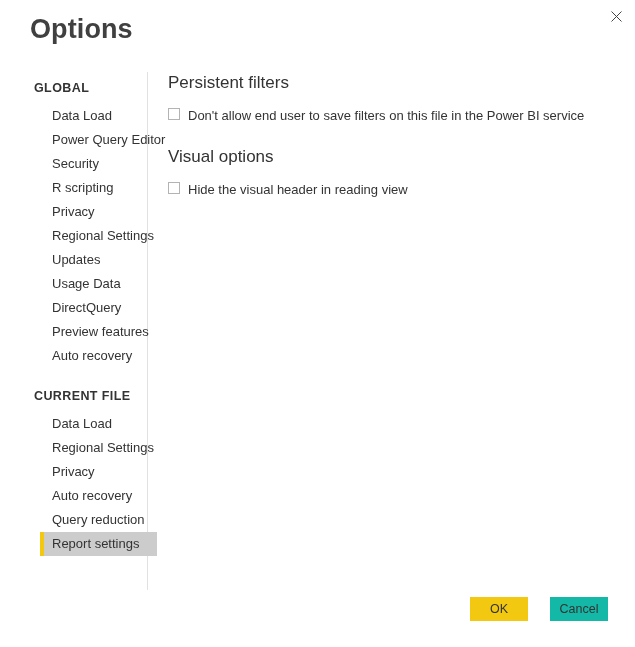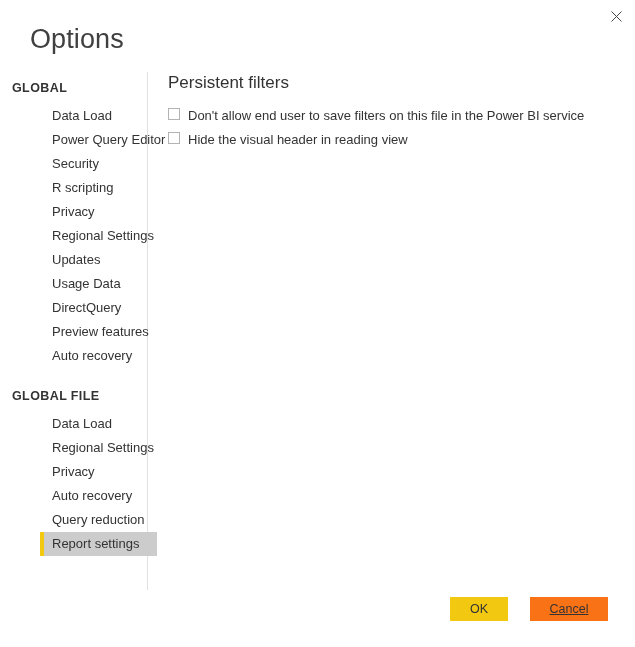--- a/index.html
+++ b/index.html
@@ -16,25 +16,24 @@
     position: relative;
     -webkit-font-smoothing: antialiased;
   }
 
   
   #dialog-title {
     position: absolute;
     left: 30px;
     top: 12px;
     font-size: 27px;
-    font-weight: 400;
+    font-weight: 700;
     color: #404040;
     letter-spacing: 0.1px;
     line-height: 34px;
-    margin-top: 10px;
   }
 
   #close-button {
     position: absolute;
     right: 4px;
     top: 2px;
     width: 30px;
     height: 28px;
     display: flex;
     align-items: center;
@@ -61,21 +60,21 @@
     position: absolute;
     left: 0;
     top: 72px;
     width: 147px;
   }
   .nav-group-title {
     font-size: 12.5px;
     font-weight: bold;
     color: #333333;
     letter-spacing: 0.4px;
-    padding-left: 12px;
+    padding-left: 34px;
     height: 20px;
     line-height: 20px;
   }
   .nav-group-1 { margin-top: 6px; }
   .nav-group-2 { margin-top: 18px; }
   .nav-list {
     list-style: none;
     margin: 16px;
     padding: 0;
   }
@@ -167,23 +166,22 @@
     padding: 0;
     line-height: 24px;
     text-align: center;
   }
   #ok-button {
     width: 58px;
     background: #f2c811;
     margin-right: 18px;
   }
   #cancel-button {
-    width: 78px;
-    background: #f97316;
-    text-decoration: underline;
+    width: 58px;
+    background: #14b8a6;
   }
 </style>
 </head>
 <body>
 
 <div id="dialog-title">Options</div>
 
 <button id="close-button" aria-label="Close">
   <span>
     <svg width="11" height="11" viewBox="0 0 11 11">
@@ -230,21 +228,21 @@
       <li class="nav-item">
         <span>Preview features</span>
       </li>
       <li class="nav-item">
         <span>Auto recovery</span>
       </li>
     </ul>
   </div>
 
   <div class="nav-group nav-group-2">
-    <div class="nav-group-title">GLOBAL FILE</div>
+    <div class="nav-group-title">CURRENT FILE</div>
     <ul class="nav-list">
       <li class="nav-item">
         <span>Data Load</span>
       </li>
       <li class="nav-item">
         <span>Regional Settings</span>
       </li>
       <li class="nav-item">
         <span>Privacy</span>
       </li>
@@ -266,20 +264,21 @@
 
   <div class="section">
     <h2 class="section-heading first">Persistent filters</h2>
     <label class="checkbox-row">
       <span class="checkbox-box"></span>
       <span class="checkbox-label">Don't allow end user to save filters on this file in the Power BI service</span>
     </label>
   </div>
 
   <div class="section">
+    <h2 class="section-heading subsequent">Visual options</h2>
     <label class="checkbox-row">
       <span class="checkbox-box"></span>
       <span class="checkbox-label">Hide the visual header in reading view</span>
     </label>
   </div>
 
 </main>
 
 <div id="footer">
   <button class="btn" id="ok-button">OK</button>

